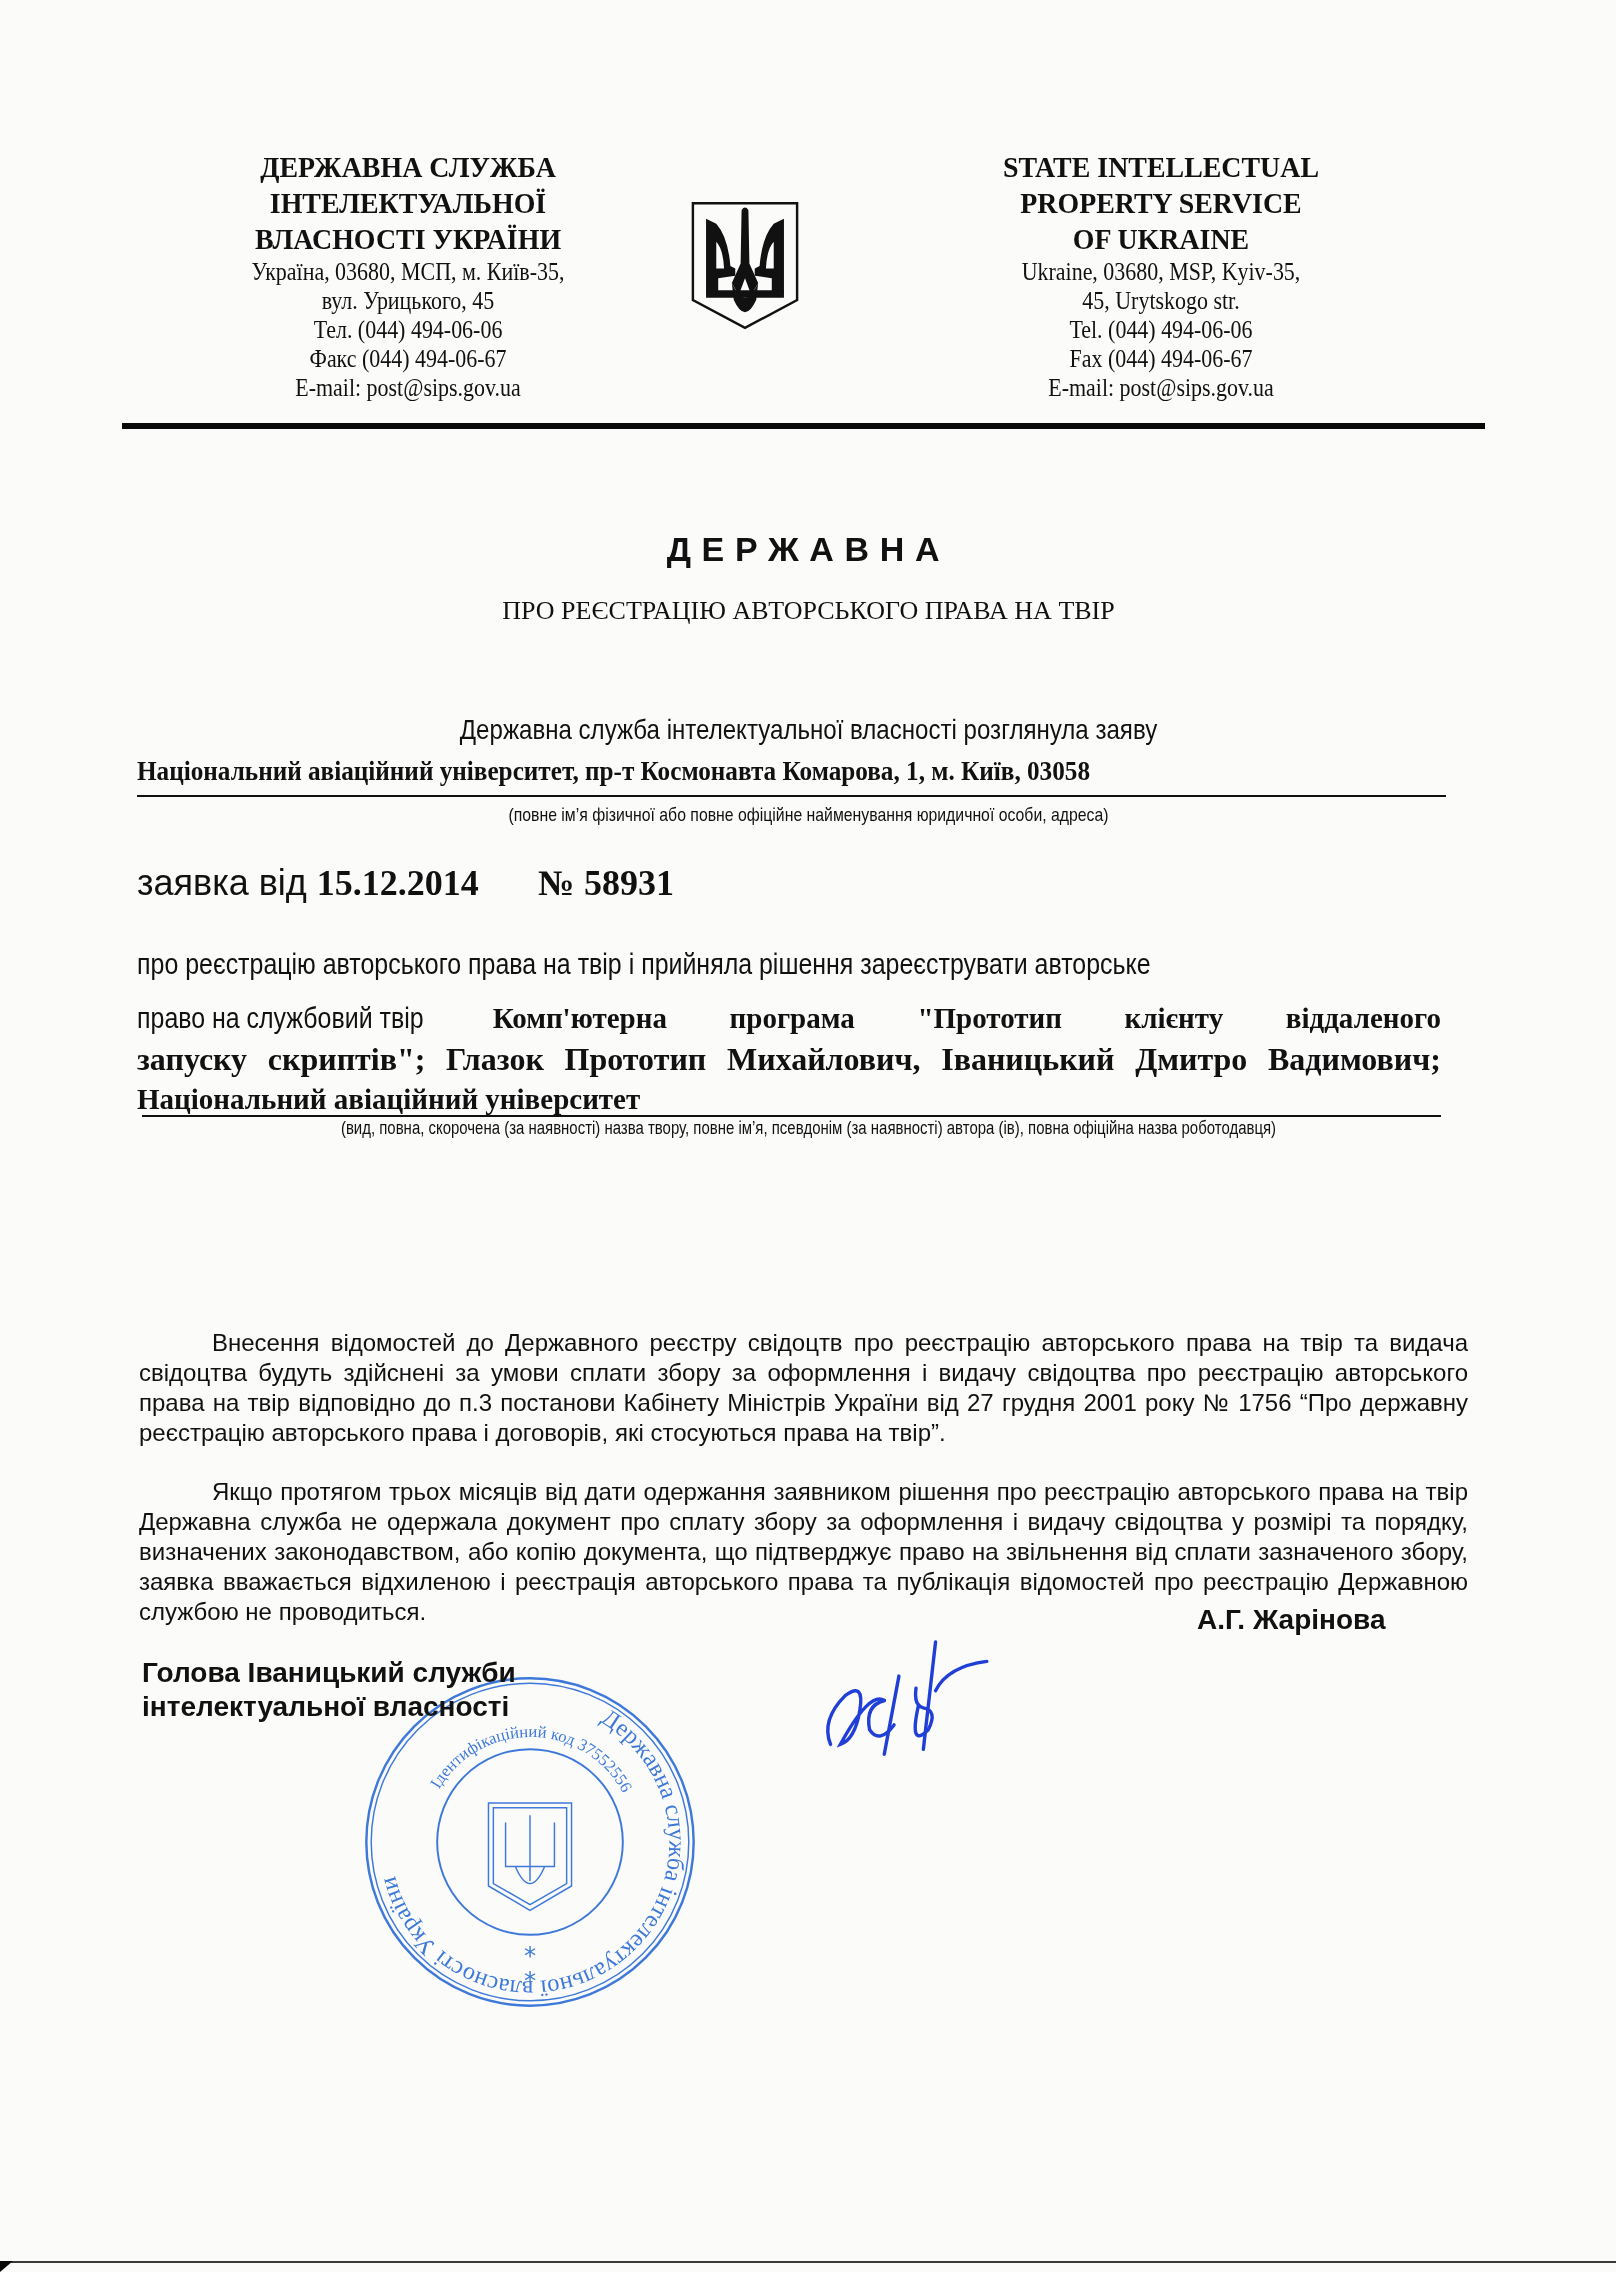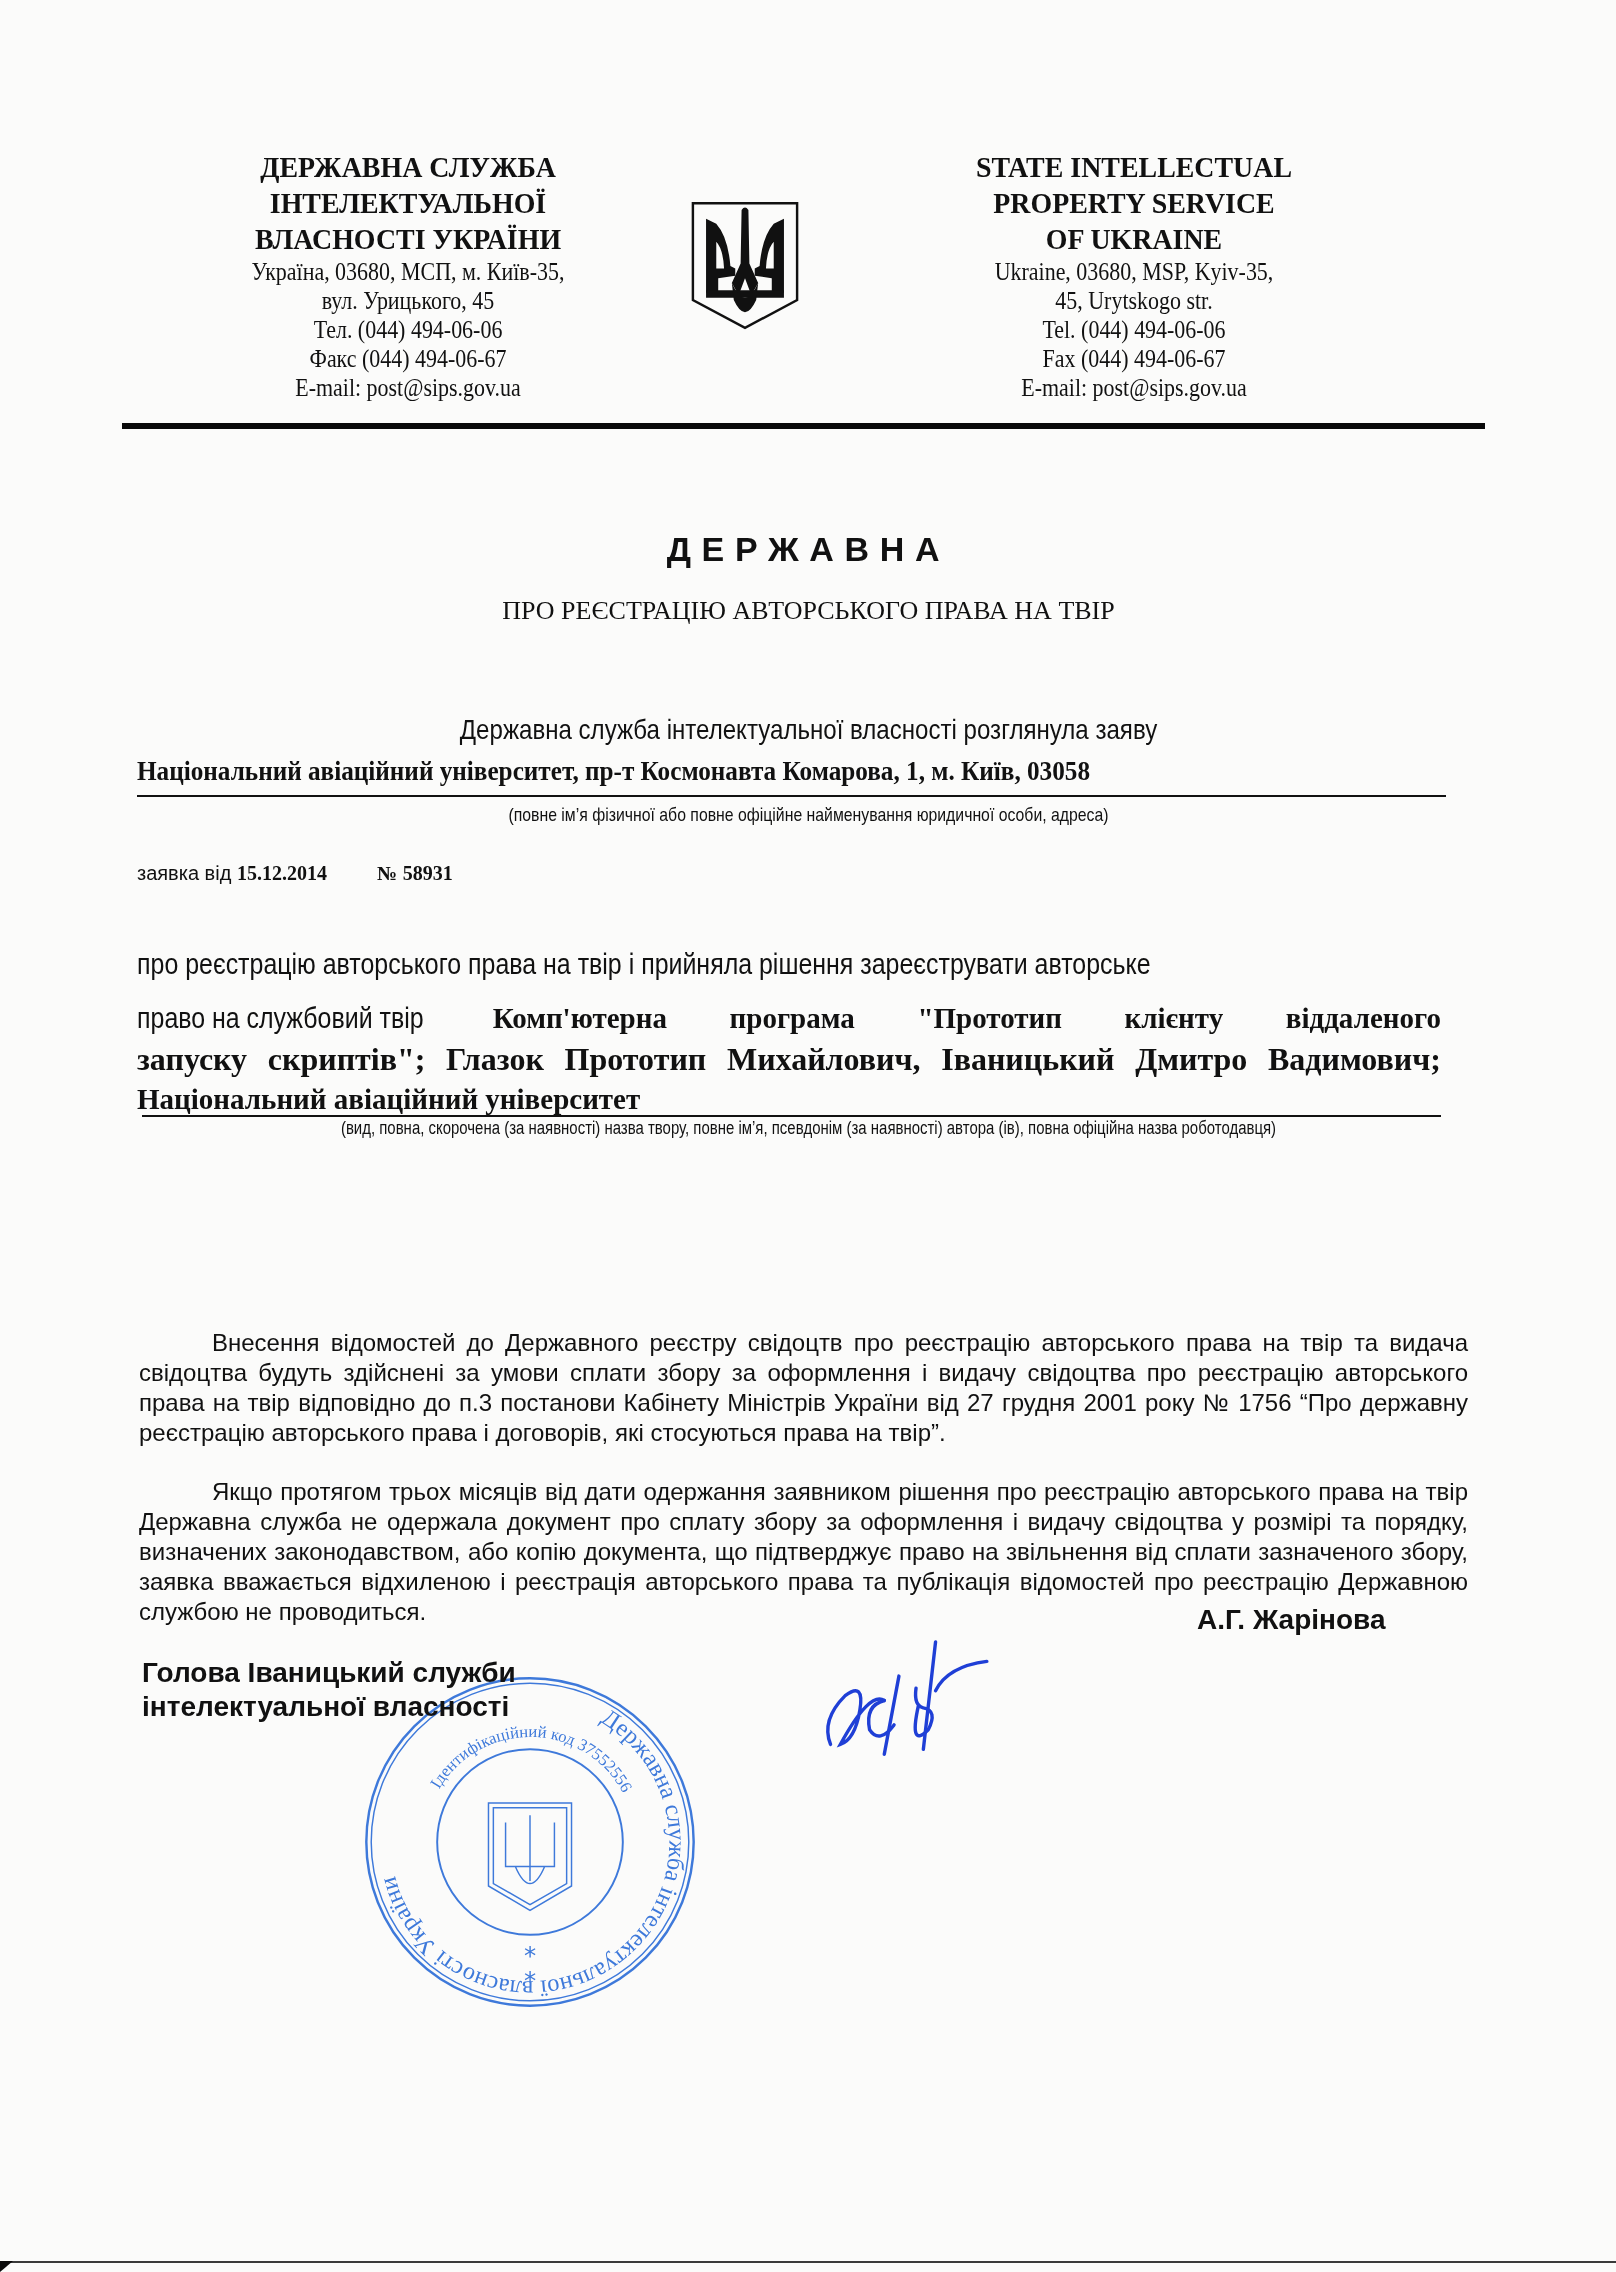--- a/index.html
+++ b/index.html
@@ -2,39 +2,39 @@
 <html style="font-size:7.8px"><head>
 <meta charset="utf-8">
 <style>
   html, body { margin: 0; padding: 0; background: #fbfbfa; }
   body { width: 1617px; height: 2273px; position: relative; overflow: hidden; color: #111; }
   .serif { font-family: "Liberation Serif", "DejaVu Serif", serif; }
   .sans { font-family: "Liberation Sans", "DejaVu Sans", sans-serif; }
 
   .hdr-col { position: absolute; top: 149px; width: 440px; text-align: center; }
   .hdr-left { left: 188px; }
-  .hdr-right { left: 914px; }
+  .hdr-right { left: 941px; }
   .hdr-title { font-weight: bold; font-size: 30px; line-height: 36px; transform: scaleX(0.93); transform-origin: center; }
   .hdr-line { font-size: 24.4px; line-height: 29px; transform: scaleX(0.9); transform-origin: center; }
 
   .emblem { position: absolute; left: 689px; top: 200px; width: 112px; height: 132px; }
 
   .rule-top { position: absolute; left: 122px; top: 423px; width: 1363px; height: 5.9px; background: #0a0a0a; }
 
   .title { position: absolute; top: 530px; left: 0; width: 1617px; text-align: center; font-weight: bold; font-size: 34px; letter-spacing: 10.7px; }
   .subtitle { position: absolute; top: 596px; left: 0; width: 1617px; text-align: center; font-weight: normal; font-size: 26px; }
 
   .line { position: absolute; white-space: nowrap; }
   .p1 { top: 714px; left: 0; width: 1617px; text-align: center; font-size: 28px; transform: scaleX(0.86); }
   .applicant { top: 755px; left: 137px; font-weight: bold; font-size: 28px; transform: scaleX(0.9); transform-origin: left; }
   .rule-thin { position: absolute; height: 2px; background: #111; }
   .caption { font-size: 18.6px; text-align: center; transform: scaleX(0.85); }
   .cap1 { top: 804px; left: 0; width: 1617px; }
 
-  .app-line { top: 862px; left: 137px; font-size: 20px; }
+  .app-line { top: 862px; left: 137px; font-size: 36px; }
   .app-line b { font-weight: bold; }
 
   .decision { left: 137px; width: 1314px; font-size: 29px; line-height: 29px; }
   .decision .b { font-weight: bold; }
   .d1 { top: 950px; }
   .d2 { top: 1004px; text-align: right; }
   .d3 { top: 1045px; }
   .d4 { top: 1085px; }
   .justify-line { display: flex; justify-content: space-between; width: 1304px; }
   .cap2 { top: 1118px; left: 0; width: 1617px; }

